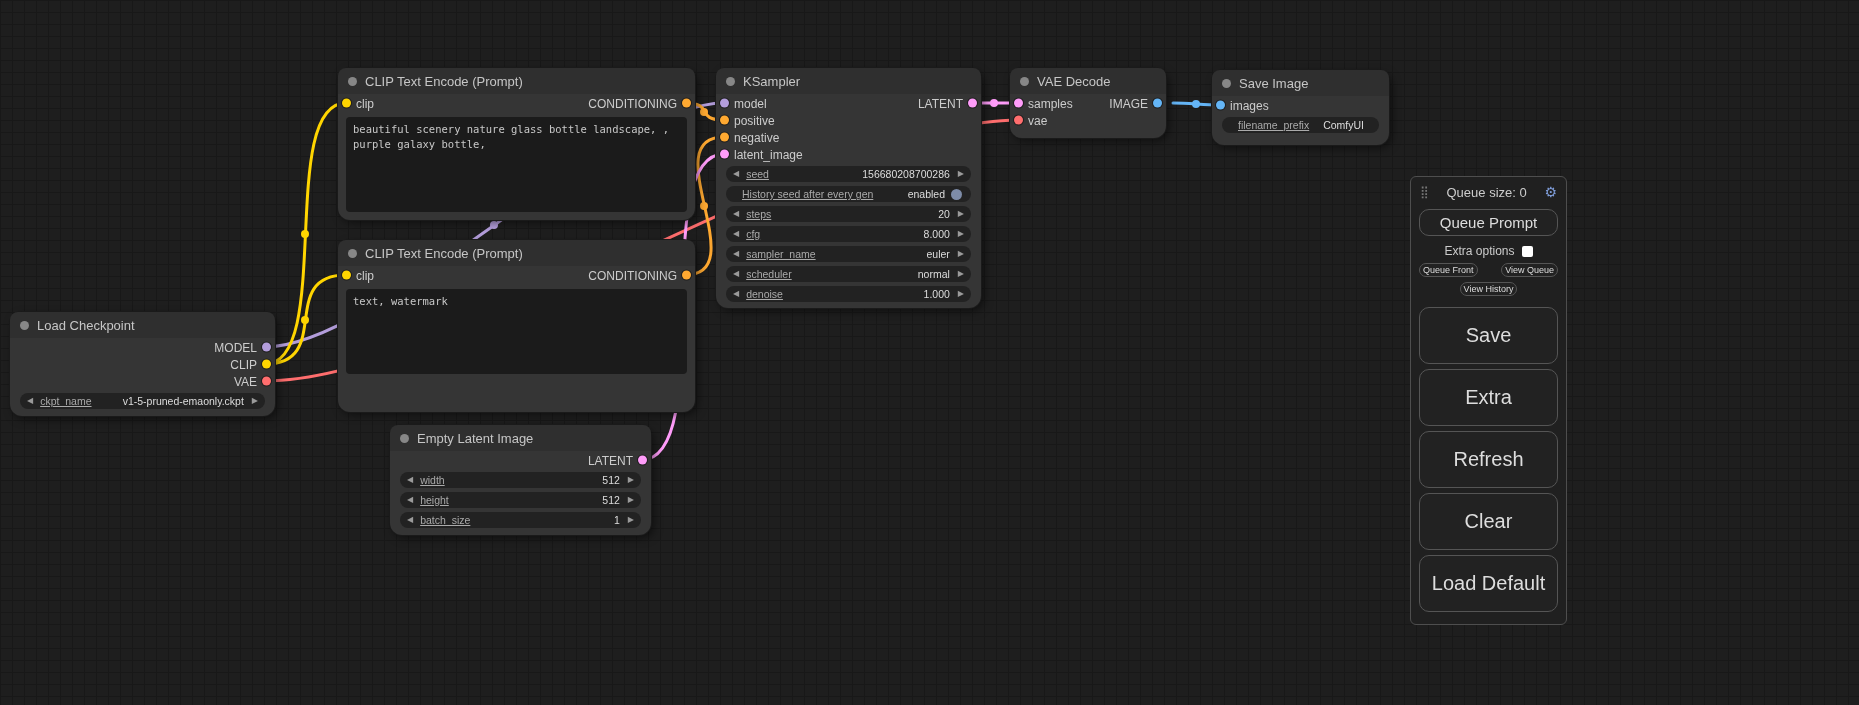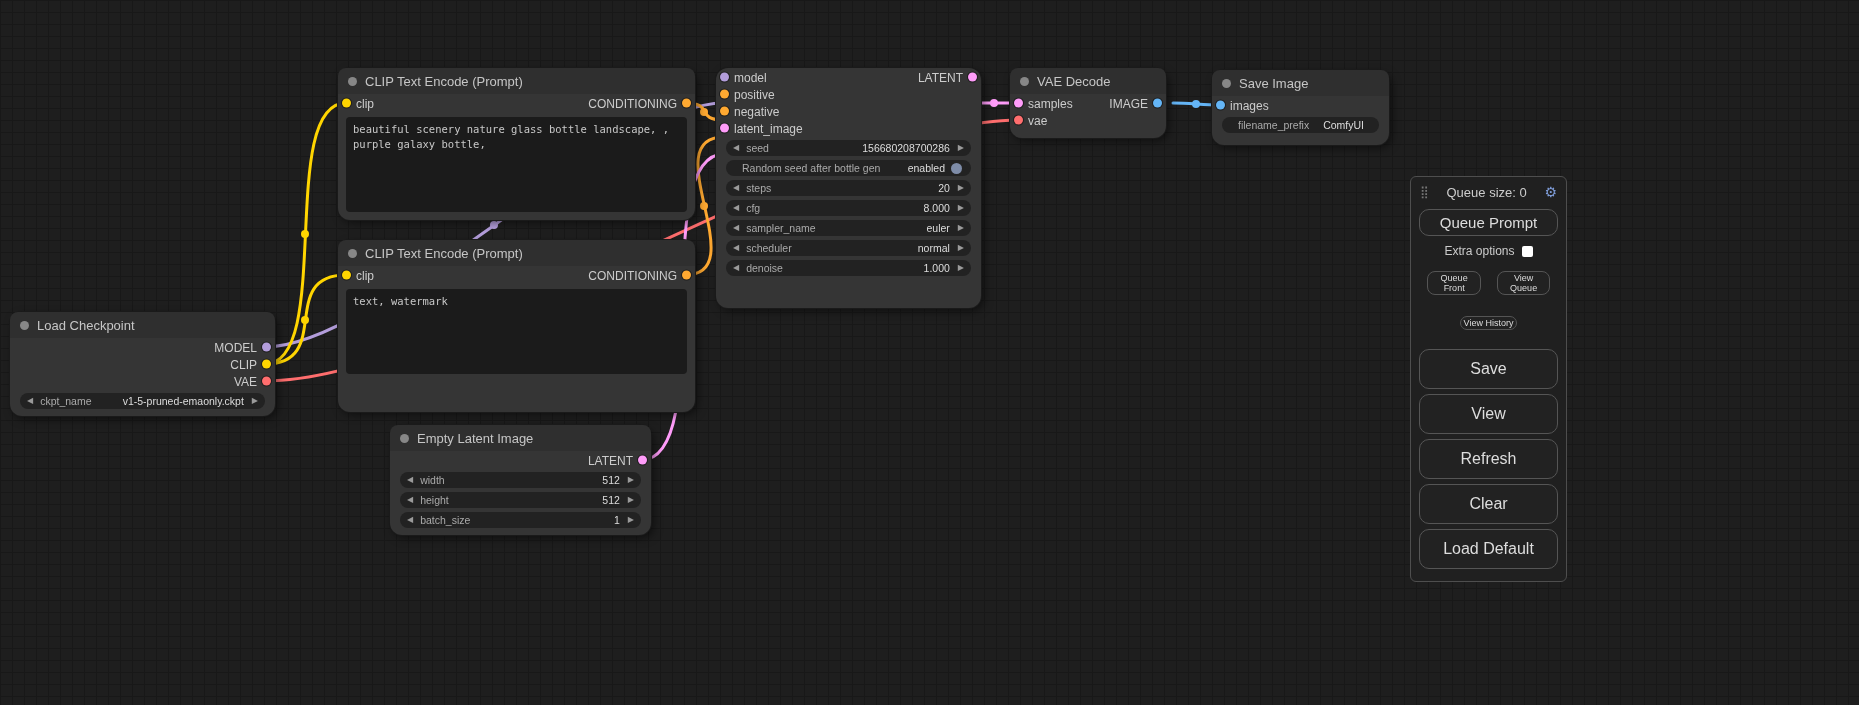--- a/index.html
+++ b/index.html
@@ -19,39 +19,39 @@
     padding:0 18px;font-size:12px;color:#ccc;}
   .srow.out-only{justify-content:flex-end;}
   .dot{position:absolute;width:9px;height:9px;border-radius:50%;top:50%;transform:translateY(-50%);
     box-shadow:0 0 0 1px rgba(0,0,0,.45);}
   .dot.in{left:4px;}
   .dot.out{right:4px;}
   .slabel-out{color:#ccc;}
   .widget{height:16px;background:#222;border-radius:8px;margin:4px 10px 0;display:flex;
     align-items:center;padding:0 7px;font-size:10.5px;color:#bbb;}
   .warrow{color:#9a9a9a;font-size:8px;flex:none;line-height:1;}
-  .wlabel{margin-left:7px;color:#aaa;white-space:nowrap;}
+  .wlabel{margin-left:7px;color:#aaa;white-space:nowrap;text-decoration:underline;}
   .wvalue{margin-left:auto;margin-right:8px;color:#ddd;white-space:nowrap;}
   .widget.no-arrows{padding:0 9px 0 16px;}
   .widget.no-arrows .wvalue{margin-right:6px;}
   .knob{width:11px;height:11px;border-radius:50%;flex:none;}
   .ta{display:block;margin:6px 8px 0;width:calc(100% - 16px);box-sizing:border-box;
     background:#1b1b1b;border:none;border-radius:4px;color:#c8c8c8;resize:none;outline:none;
     font:10.5px/1.45 "DejaVu Sans Mono",monospace;padding:5px 7px;}
   .menu{position:absolute;left:1410px;top:176px;width:157px;box-sizing:border-box;z-index:3;
     background:#202020;border:1px solid #4e4e4e;border-radius:6px;padding:5px 8px 12px;}
   .mhead{display:flex;align-items:center;justify-content:space-between;color:#ccc;font-size:13px;
     padding:2px 1px 4px;}
   .mdrag{color:#777;font-size:12px;cursor:grab;}
   .mgear{font-size:14px;cursor:pointer;}
   .mbtn{display:block;width:100%;box-sizing:border-box;margin:5px 0 0;background:#222;
     border:1px solid #555;border-radius:10px;color:#ddd;font-family:"Liberation Sans",sans-serif;
-    font-size:16px;padding:10px 0;text-align:center;cursor:pointer;}
+    font-size:20px;padding:16px 0;text-align:center;cursor:pointer;}
   .mbtn.big{font-size:15px;padding:4px 0;}
-  .mbtn.small{font-size:9px;padding:1px 3px;border-radius:8px;margin:8px;width:auto;}
+  .mbtn.small{font-size:9px;padding:1px 3px;border-radius:8px;margin:0;width:auto;}
   .mextra{display:flex;align-items:center;justify-content:center;gap:7px;color:#ccc;
     font-size:12px;margin-top:8px;}
   .mcheck{width:11px;height:11px;background:#fff;border-radius:2px;display:inline-block;cursor:pointer;}
   .mrow{display:flex;justify-content:space-between;margin-top:5px;}
   .mrow.center{justify-content:center;}
   .mgap{margin-top:11px;}
 </style>
 </head>
 <body>
 
@@ -153,20 +153,24 @@
     </div>
     <div class="widget">
       <span class="warrow">◀</span>
       <span class="wlabel">batch_size</span>
       <span class="wvalue">1</span>
       <span class="warrow">▶</span>
     </div>
   </div>
 
   <div class="node" style="left:716px;top:68px;width:265px;height:240px">
+    <div class="ntitle">
+      <span class="tdot"></span>
+      <span>KSampler</span>
+    </div>
     <div class="srow">
       <span>model</span>
       <i class="dot in" style="background: rgb(179, 157, 219);"></i>
       <span class="slabel-out">LATENT</span>
       <i class="dot out" style="background: rgb(255, 156, 249);"></i>
     </div>
     <div class="srow">
       <span>positive</span>
       <i class="dot in" style="background: rgb(255, 169, 49);"></i>
     </div>
@@ -178,21 +182,21 @@
       <span>latent_image</span>
       <i class="dot in" style="background: rgb(255, 156, 249);"></i>
     </div>
     <div class="widget">
       <span class="warrow">◀</span>
       <span class="wlabel">seed</span>
       <span class="wvalue">156680208700286</span>
       <span class="warrow">▶</span>
     </div>
     <div class="widget no-arrows">
-      <span class="wlabel" style="margin-left:0">Random seed after bottle gen</span>
+      <span class="wlabel" style="margin-left:0">History seed after every gen</span>
       <span class="wvalue">enabled</span>
       <span class="knob" style="background: rgb(126, 140, 168);"></span>
     </div>
     <div class="widget">
       <span class="warrow">◀</span>
       <span class="wlabel">steps</span>
       <span class="wvalue">20</span>
       <span class="warrow">▶</span>
     </div>
     <div class="widget">
@@ -265,19 +269,19 @@
       <span class="mcheck"></span>
     </div>
     <div class="mrow">
       <button class="mbtn small">Queue Front</button>
       <button class="mbtn small">View Queue</button>
     </div>
     <div class="mrow center">
       <button class="mbtn small">View History</button>
     </div>
     <button class="mbtn mgap">Save</button>
-    <button class="mbtn">View</button>
+    <button class="mbtn">Extra</button>
     <button class="mbtn">Refresh</button>
     <button class="mbtn">Clear</button>
     <button class="mbtn">Load Default</button>
   </div>
 
 </div>
 
 </body></html>

